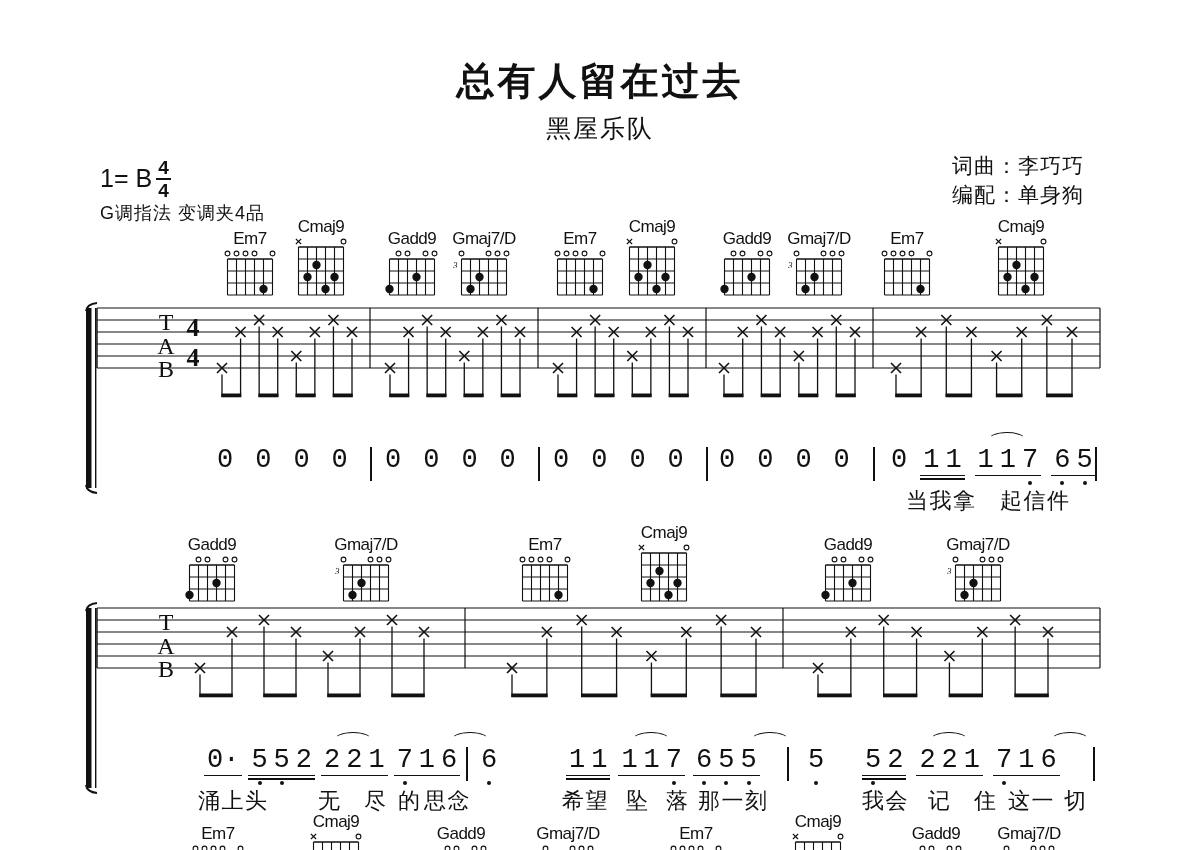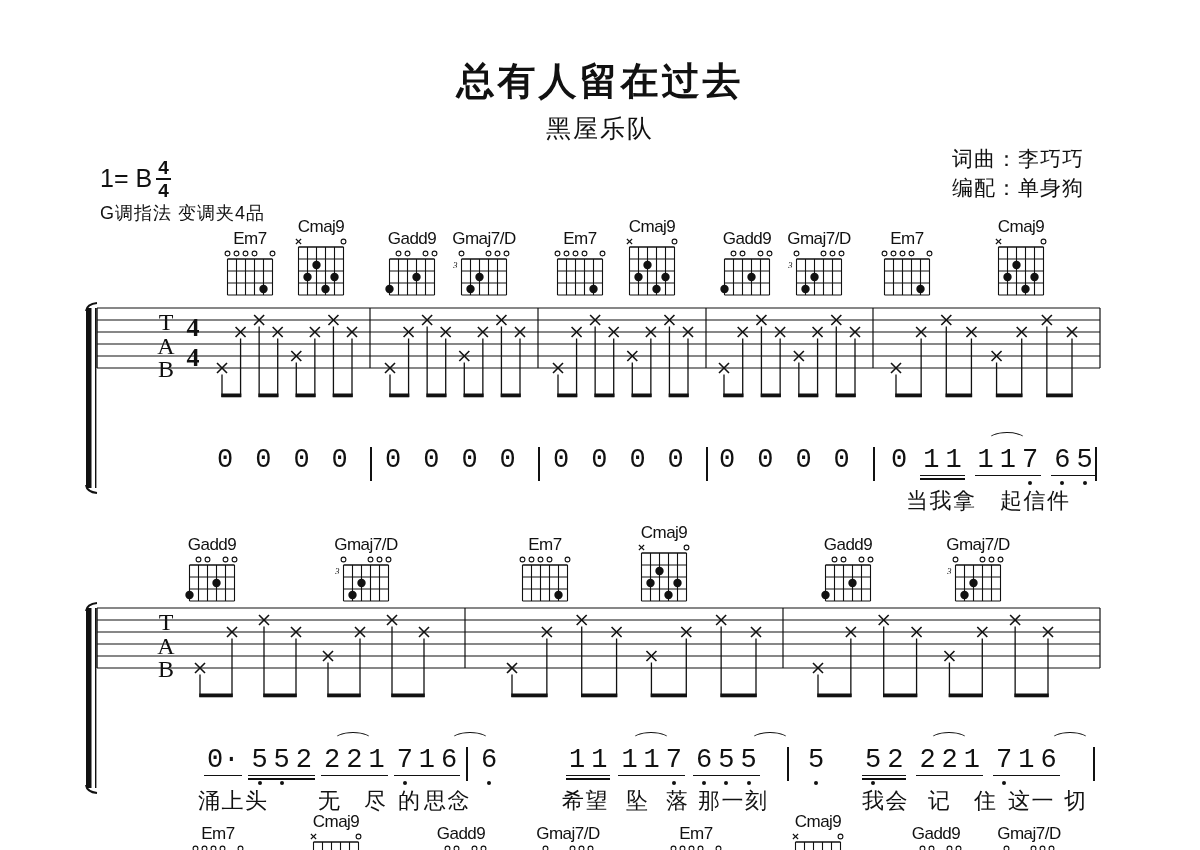--- a/index.html
+++ b/index.html
@@ -5,21 +5,21 @@
   html,body{margin:0;padding:0;background:#ffffff;}
   body{width:1200px;height:850px;position:relative;overflow:hidden;
        font-family:"Liberation Sans",sans-serif;color:#111;}
   .abs{position:absolute;}
   .title{top:56px;left:0;width:1200px;text-align:center;font-size:38px;font-weight:bold;letter-spacing:3px;}
   .artist{top:112px;left:0;width:1200px;text-align:center;font-size:25px;letter-spacing:2px;}
   .keyrow{top:158px;left:100px;font-size:25px;display:flex;align-items:center;gap:4px;}
   .frac{display:inline-flex;flex-direction:column;align-items:center;line-height:1;font-size:19px;font-weight:bold;}
   .frac .bar{width:15px;height:1.5px;background:#111;margin:1px 0;}
   .fingering{top:201px;left:100px;font-size:18px;letter-spacing:1px;}
-  .credits{top:144px;left:952px;font-size:21px;line-height:29px;letter-spacing:1px;}
+  .credits{top:152px;left:952px;font-size:21px;line-height:29px;letter-spacing:1px;font-family:Liberation Serif, serif;}
   
   .chord{position:absolute;width:64px;text-align:center;}
   .chord .clabel{font-size:17px;letter-spacing:-0.5px;height:20px;line-height:20px;white-space:nowrap;}
   
   .mline{position:absolute;left:0;top:0;width:1200px;height:0;}
   .mmeasure{position:absolute;display:flex;align-items:flex-start;}
   .mgroup{display:inline-flex;position:relative;}
   .mgroup.u1,.mgroup.u2{border-bottom:1.7px solid #111;}
   .ul2{position:absolute;left:0;right:0;bottom:-4.5px;height:1.7px;background:#111;}
   .mnote{font-family:"Liberation Mono","DejaVu Sans Mono",monospace;font-size:27px;line-height:29px;

